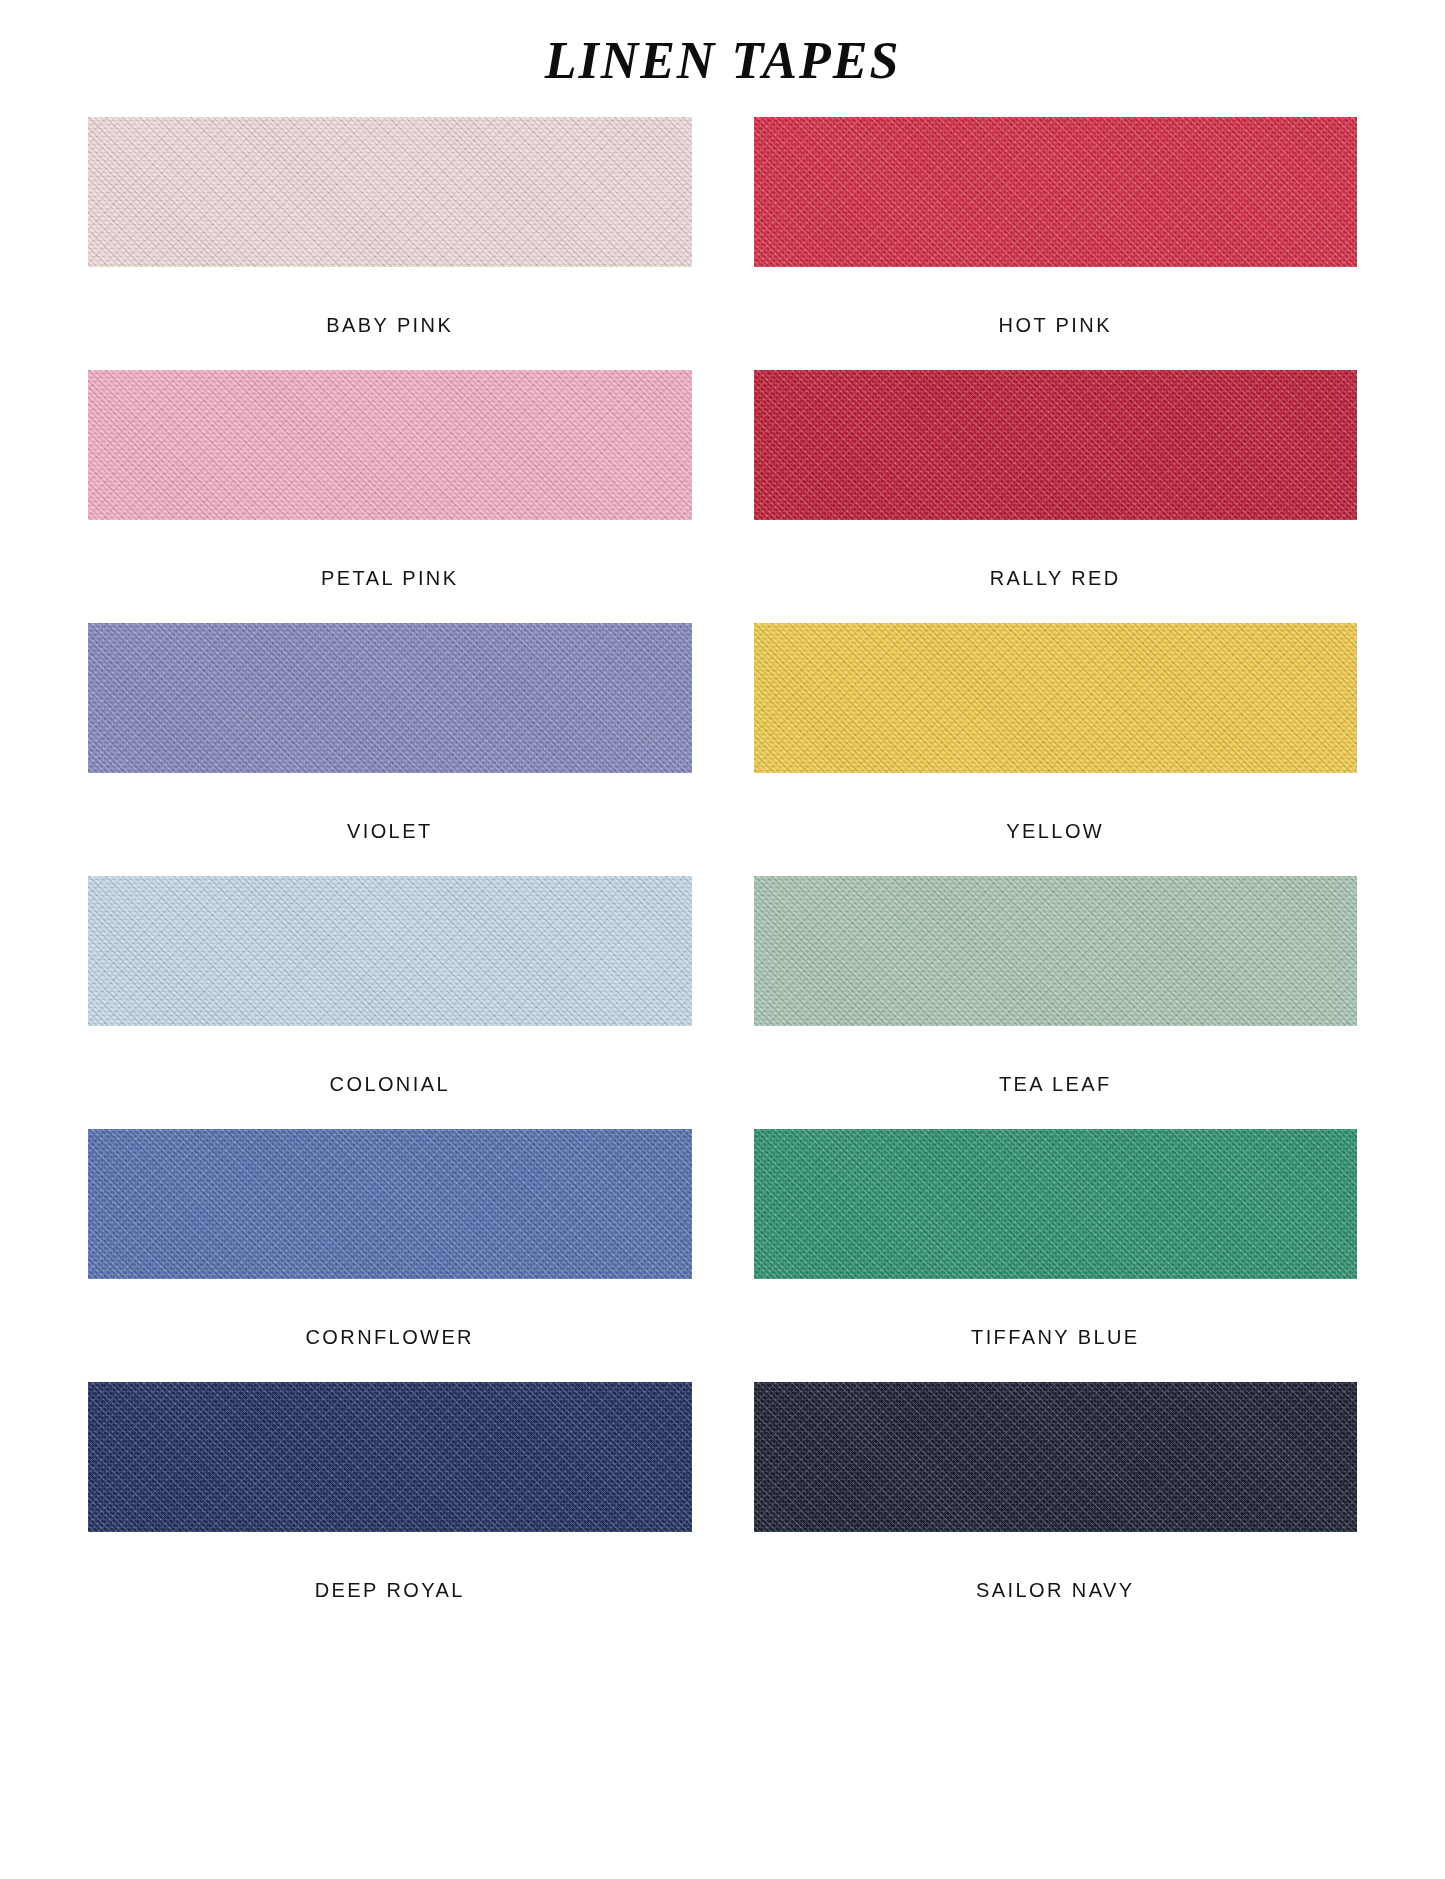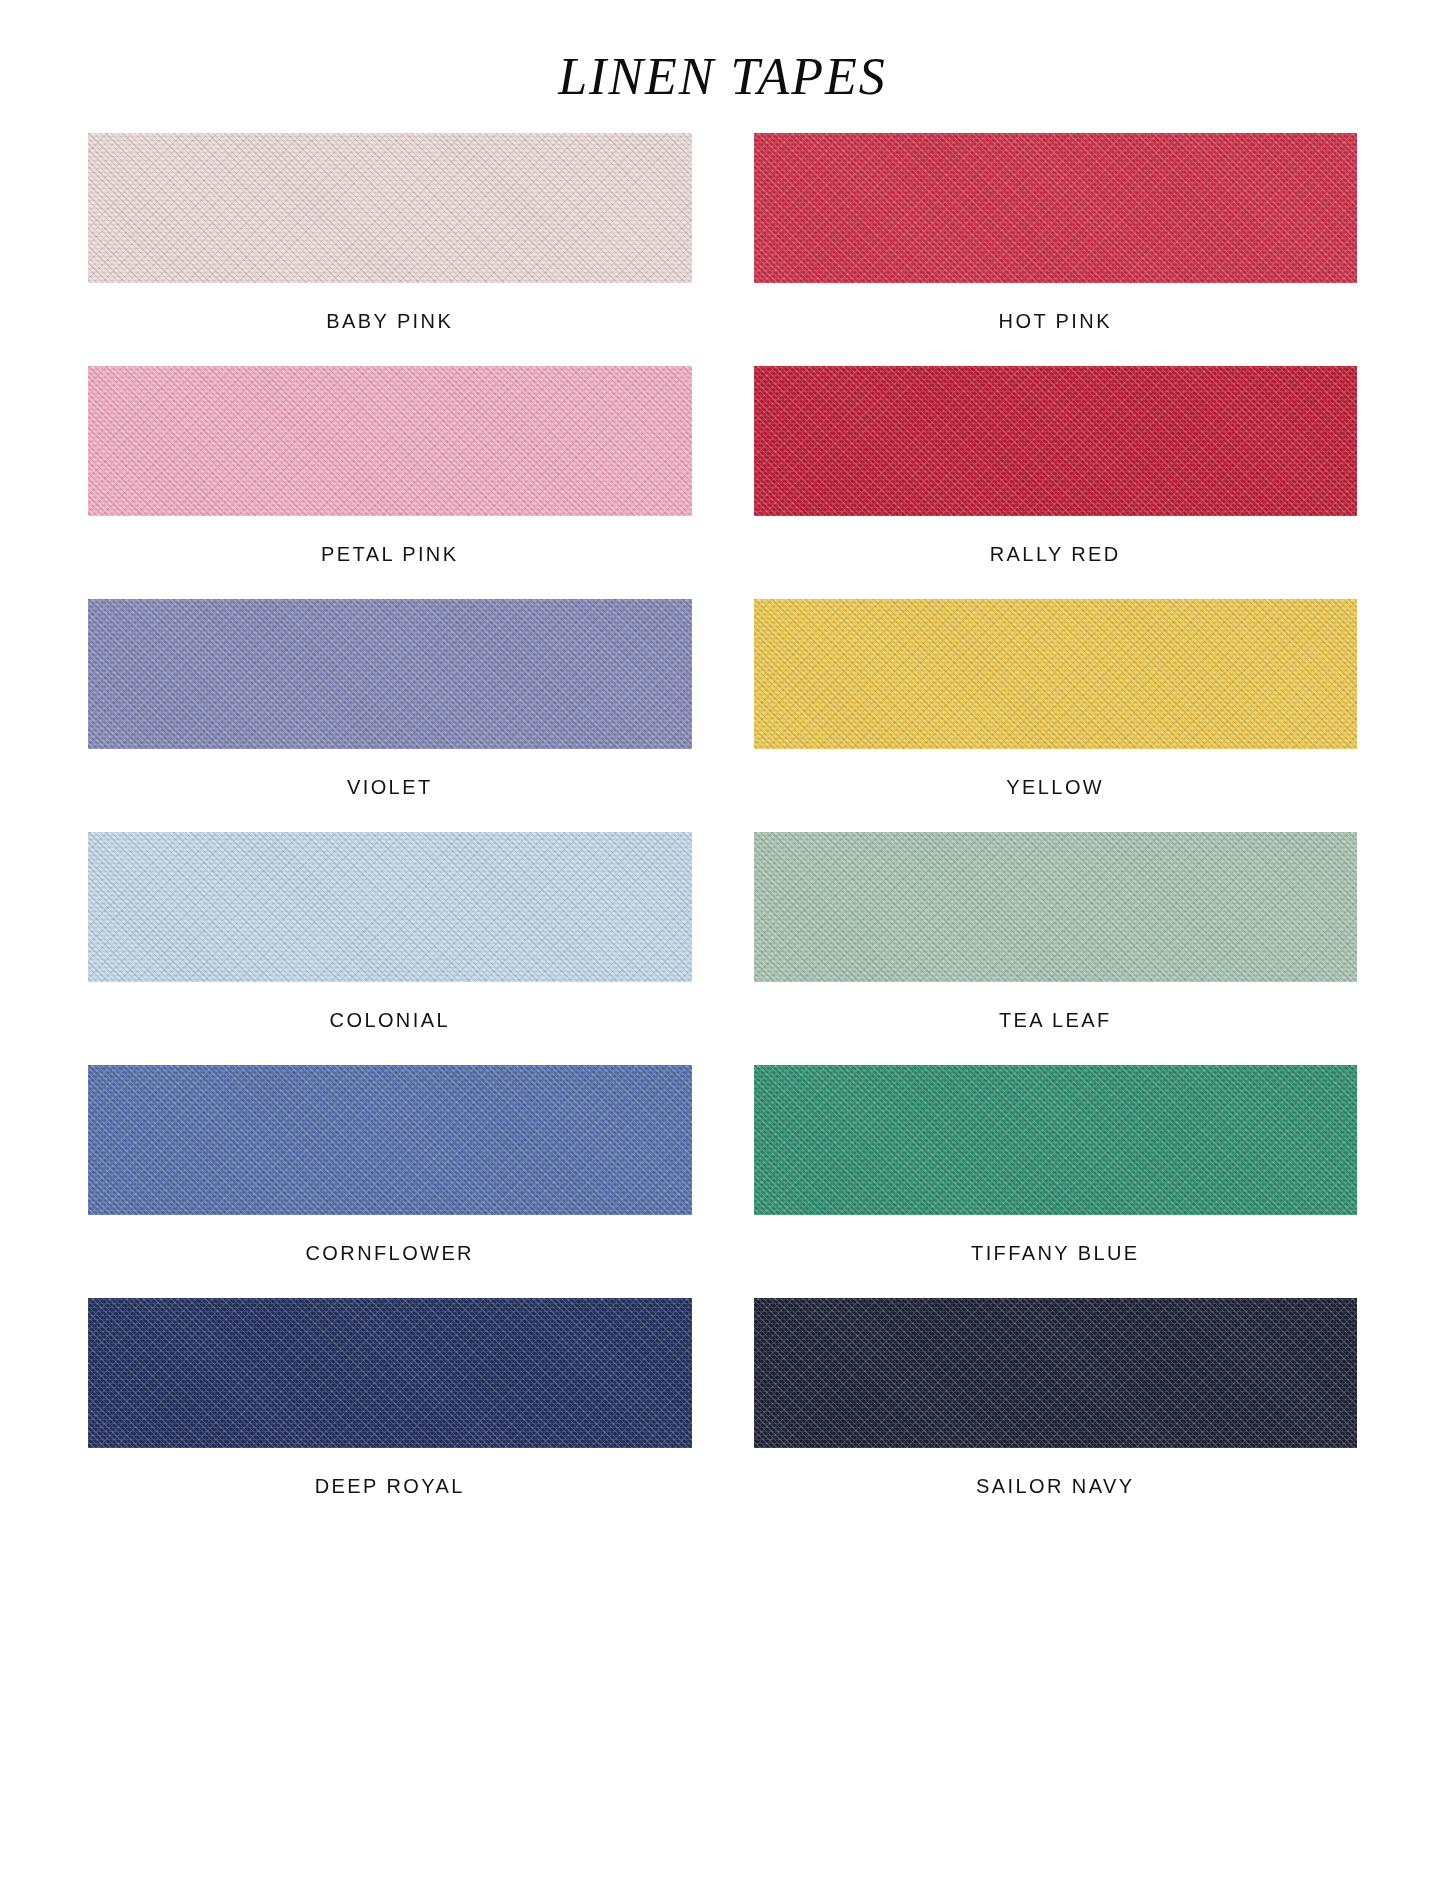--- a/index.html
+++ b/index.html
@@ -14,44 +14,44 @@
     width:1445px;
     height:1879px;
     position:relative;
     padding:0;
   }
 
   
   .title {
     font-family:"Liberation Serif", serif;
     font-style:italic;
-    font-weight:400;
+    font-weight:700;
     font-size:52px;
     letter-spacing:2px;
     color:#0d0d0d;
     text-align:center;
     padding-top:34px;
     line-height:1.05;
-    margin-top:16px;
   }
 
   
   .swatch-grid {
     margin-top:28px;
     display:grid;
     grid-template-columns:1fr 1fr;
     column-gap:62px;
     row-gap:0;
     padding:0 88px;
   }
 
   .swatch-cell {
     display:flex;
     flex-direction:column;
     align-items:center;
+    gap:20px;
   }
 
   .swatch-chip {
     width:100%;
     height:150px;
     position:relative;
     overflow:hidden;
     background-color:#ccc;
   }
 

